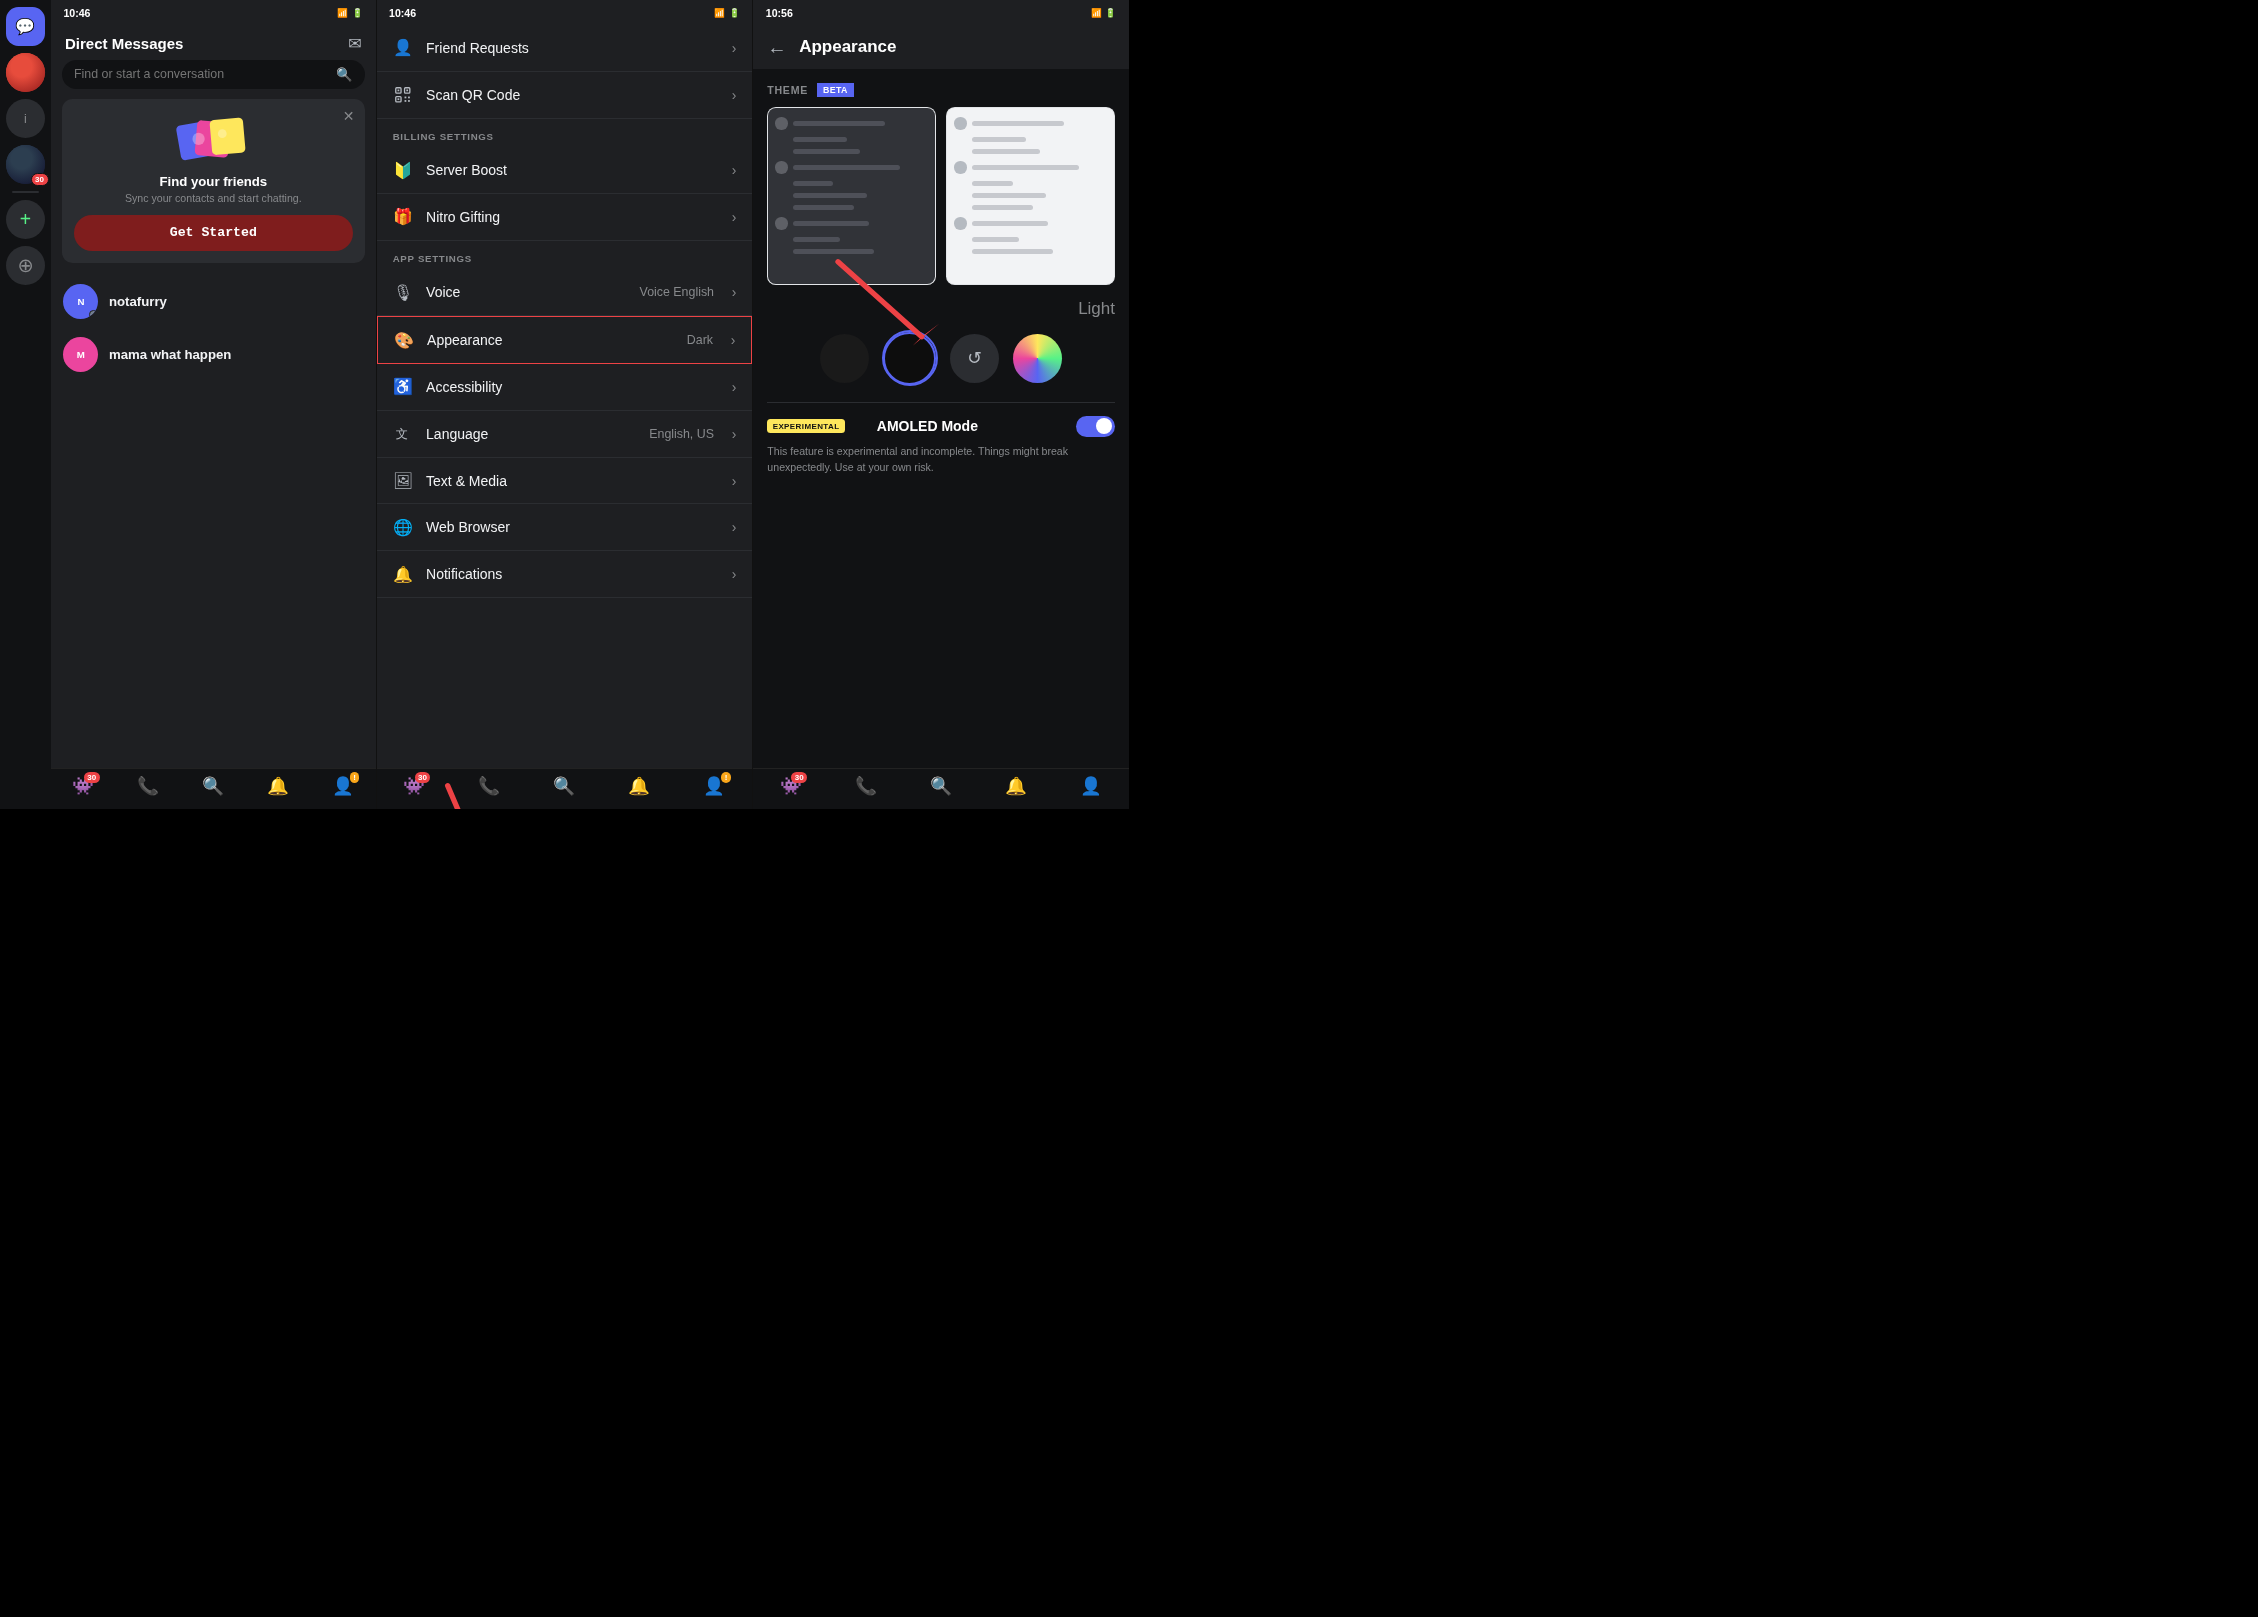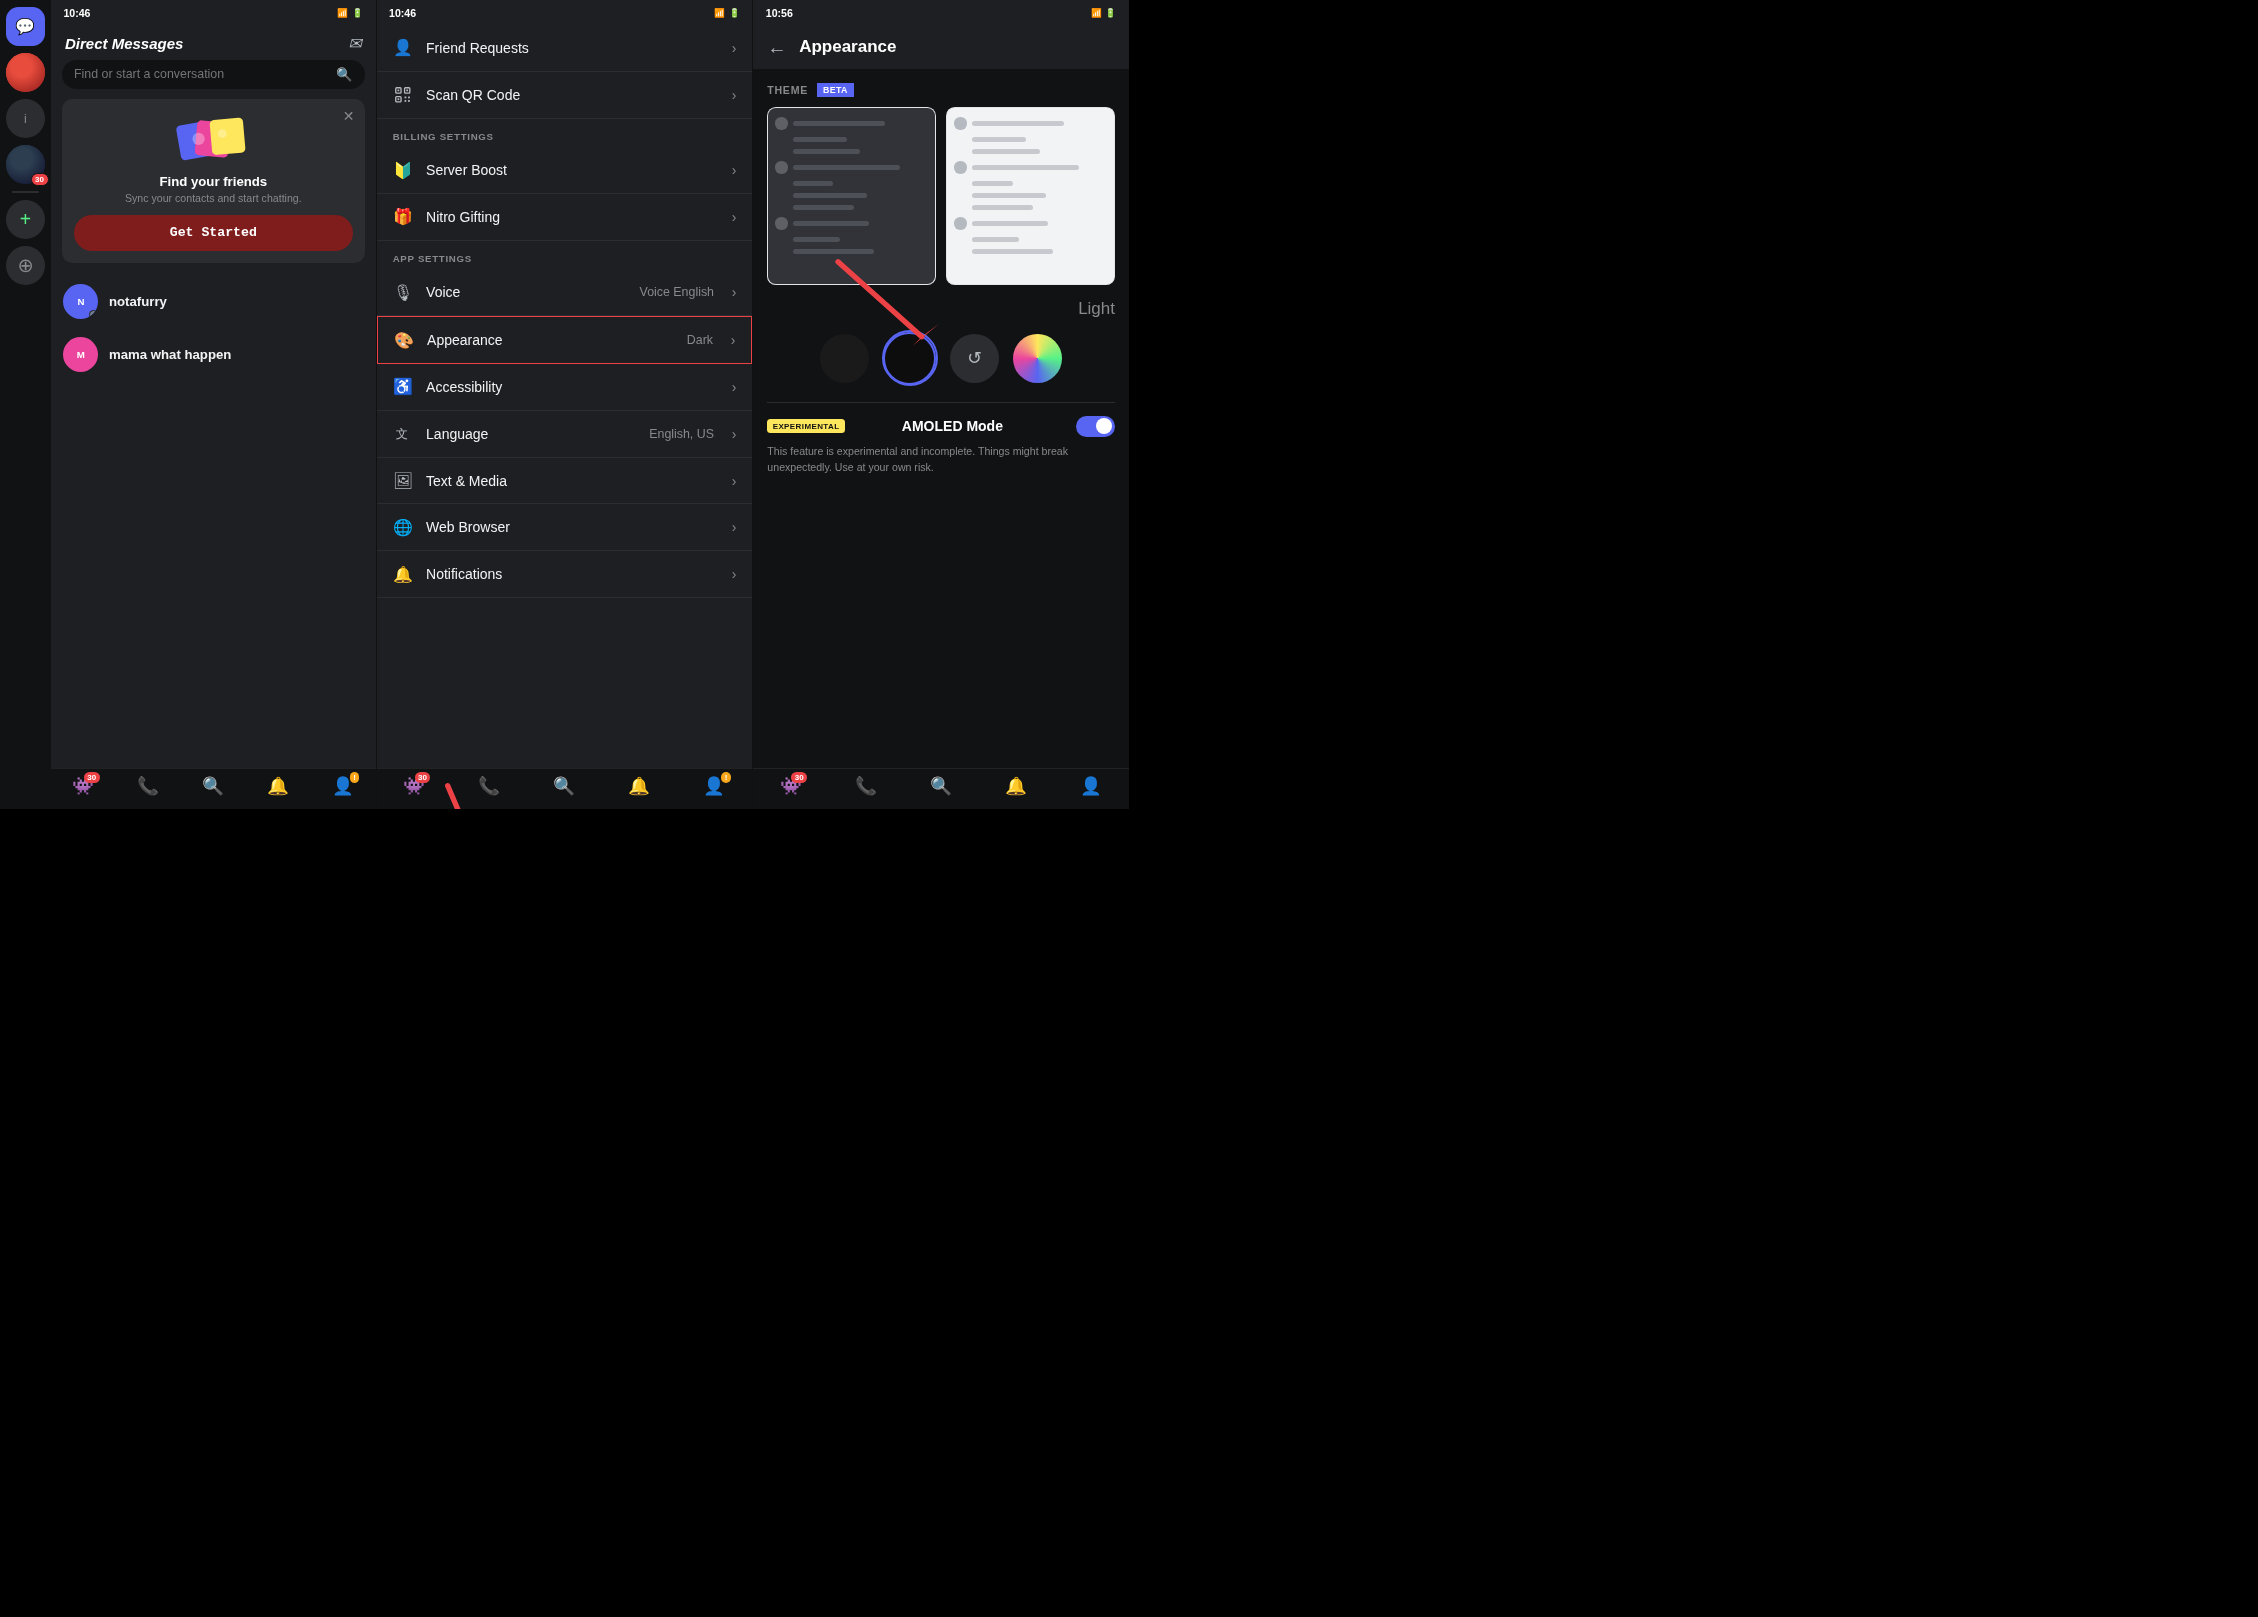--- a/index.html
+++ b/index.html
@@ -40,21 +40,20 @@
     }
     .status-bar .time { font-weight: 700; font-size: 10.6px; }
     .status-icons { display: flex; gap: 3.5px; align-items: center; font-size: 8.8px; }
 
     
     .p1-header {
       display: flex;
       align-items: center;
       justify-content: space-between;
       padding: 8.8px 14px 7px;
-      font-style: italic;
     }
     .p1-header-title {
       font-size: 15px;
       font-weight: 700;
       color: #fff;
     }
     .p1-header-icon {
       color: #b5bac1;
       font-size: 16px;
     }
@@ -444,21 +443,21 @@
     }
 
     
     .amoled-section {
       padding: 12.4px 0;
       border-top: 0.9px solid #2b2d31;
     }
     .amoled-row {
       display: flex;
       align-items: center;
-      gap: 25px;
+      gap: 0;
       margin-bottom: 7px;
     }
     .experimental-badge {
       background: #fee75c;
       color: #111;
       font-size: 8px;
       font-weight: 700;
       padding: 2.6px 5.3px;
       border-radius: 3.5px;
       letter-spacing: 0.4px;

